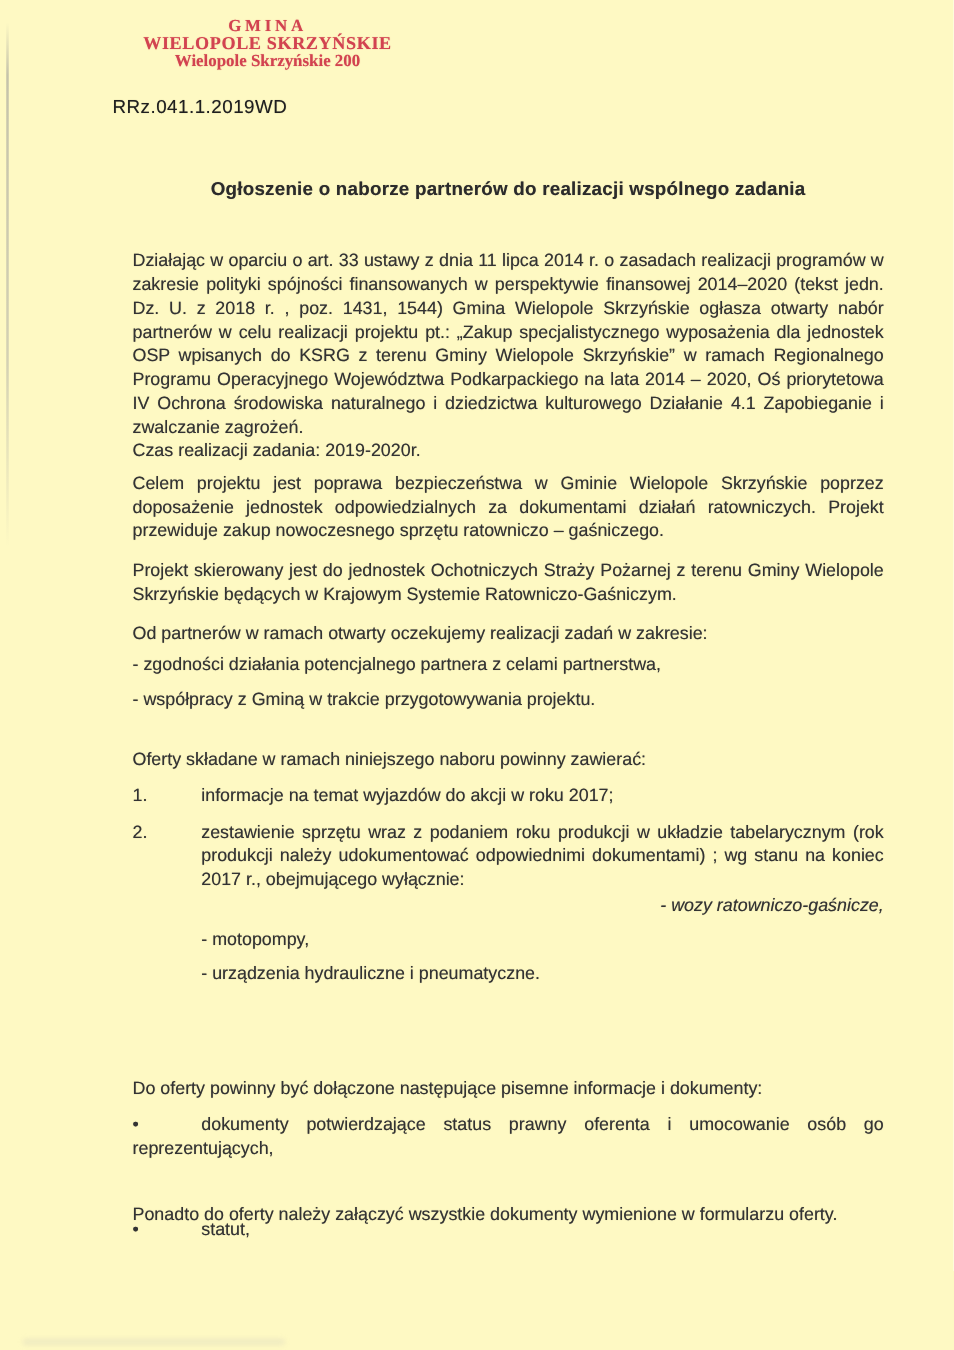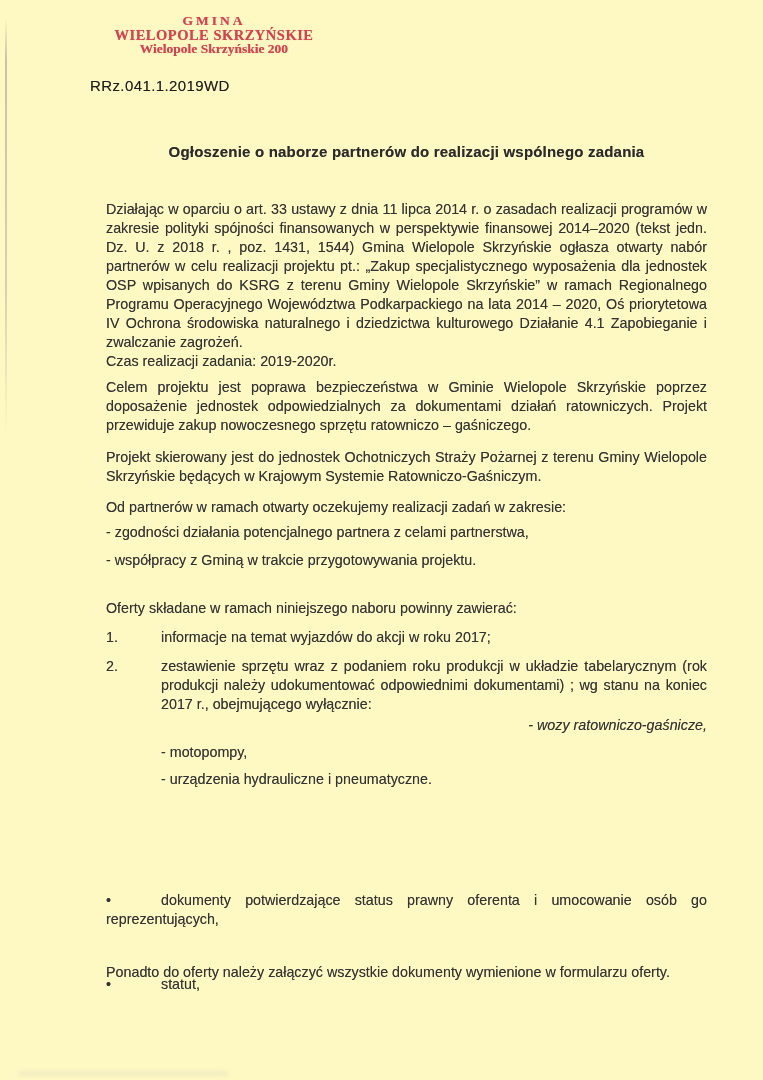--- a/index.html
+++ b/index.html
@@ -146,20 +146,21 @@
       <div class="num-marker">2.</div>
       <div class="num-text">zestawienie sprzętu wraz z podaniem roku produkcji w układzie tabelarycznym (rok produkcji należy udokumentować odpowiednimi dokumentami) ; wg stanu na koniec 2017 r., obejmującego wyłącznie:</div>
     </div>
   </div>
 
   <div class="block subdash-1">- wozy ratowniczo-gaśnicze,</div>
   <div class="block subdash-2">- motopompy,</div>
   <div class="block subdash-3">- urządzenia hydrauliczne i pneumatyczne.</div>
 
 
+  <div class="block p-dooferty">Do oferty powinny być dołączone następujące pisemne informacje i dokumenty:</div>
 
   <div class="block bullet-1 bullet-wrap">
     <span class="bullet-marker">•</span>
     <div class="bullet-text-indent">dokumenty potwierdzające status prawny oferenta i umocowanie osób go reprezentujących,</div>
   </div>
 
   <div class="block bullet-2 bullet-wrap">
     <span class="bullet-marker">•</span>
     <div class="bullet-text-indent">statut,</div>
   </div>

